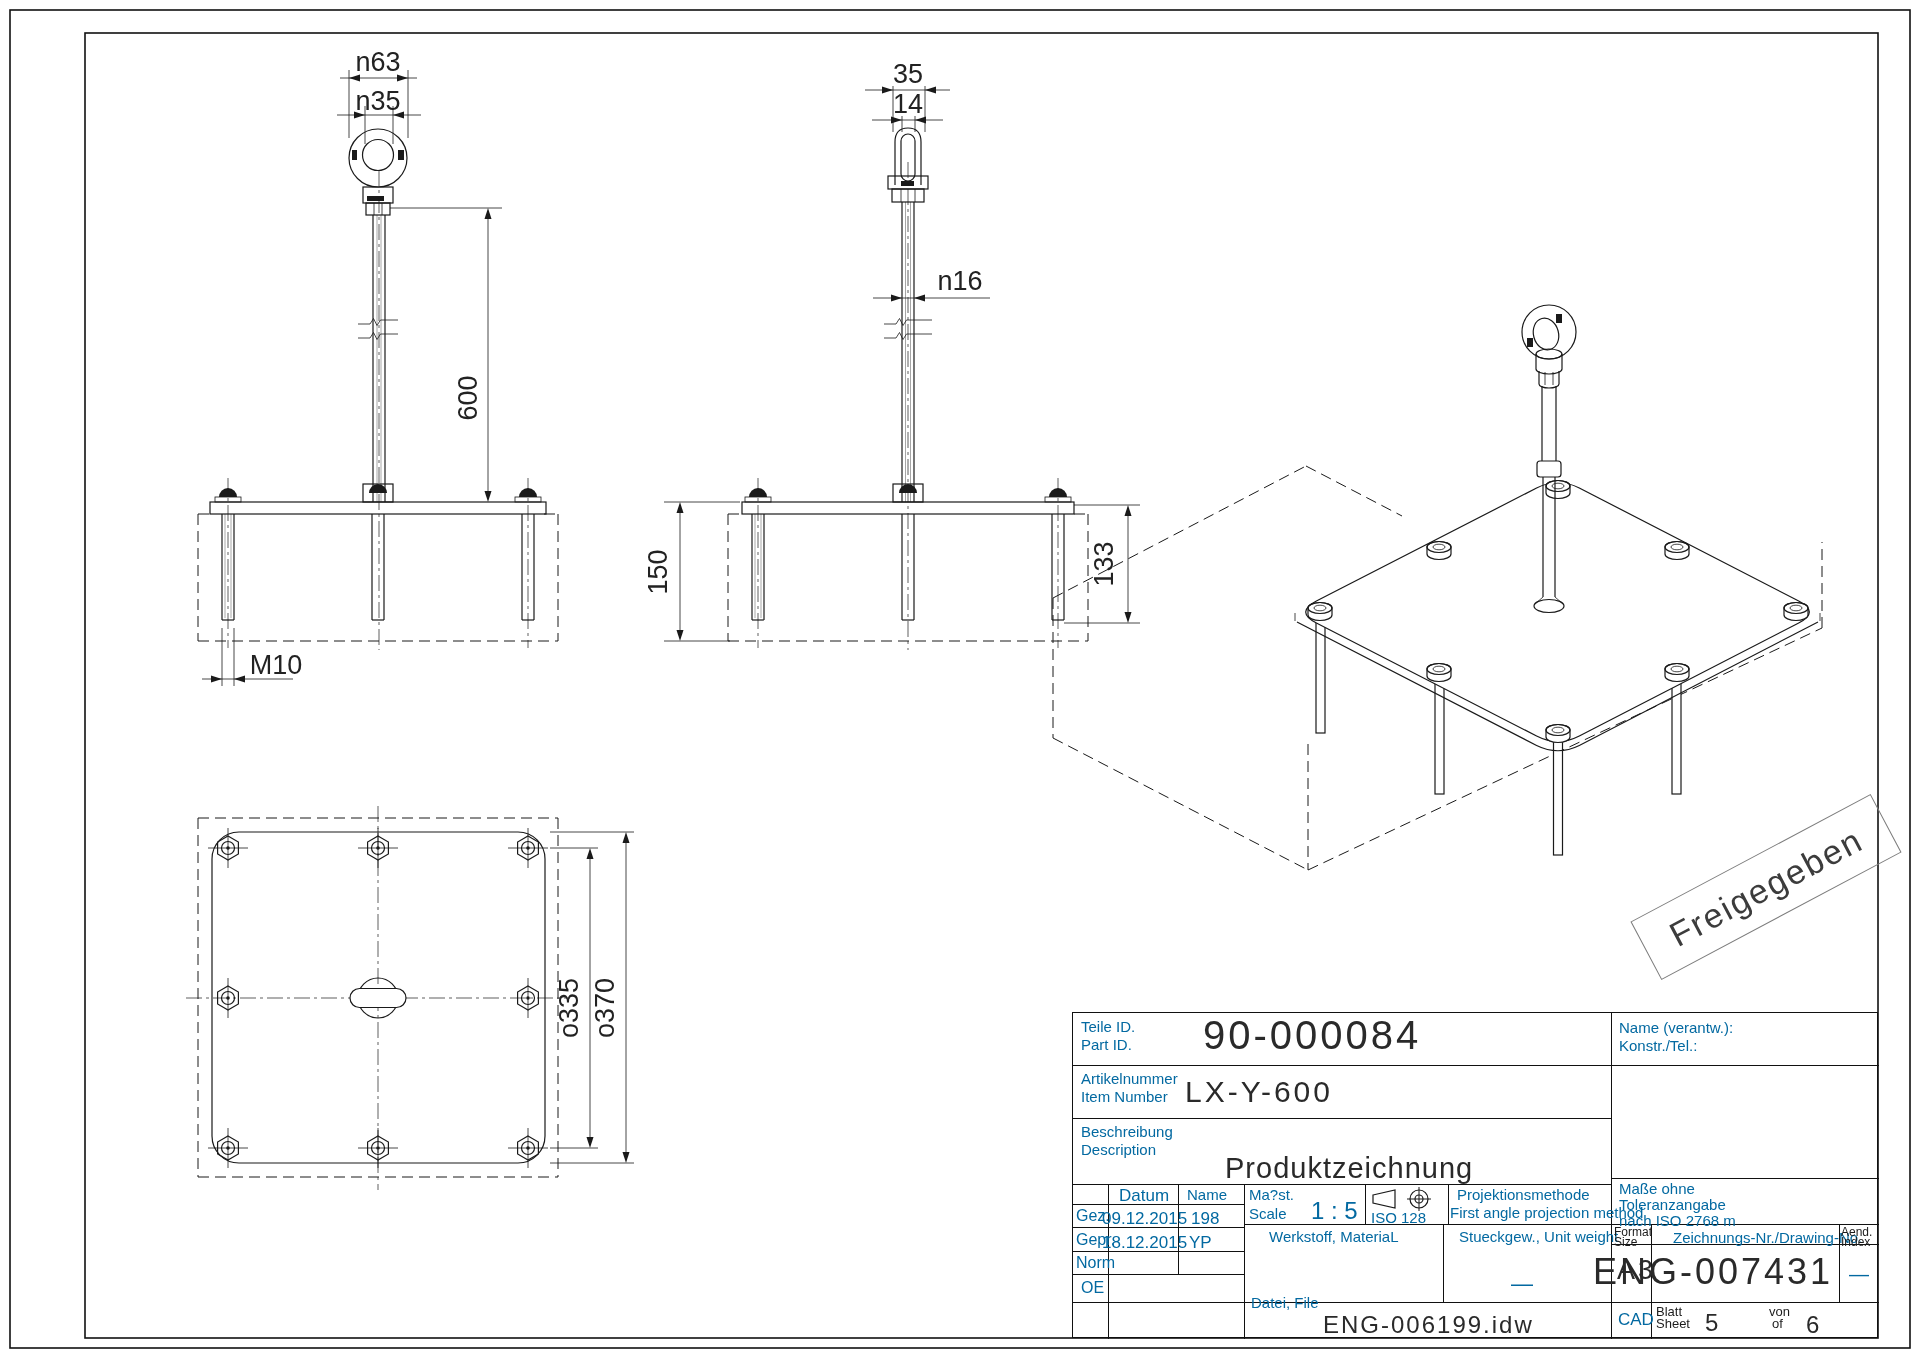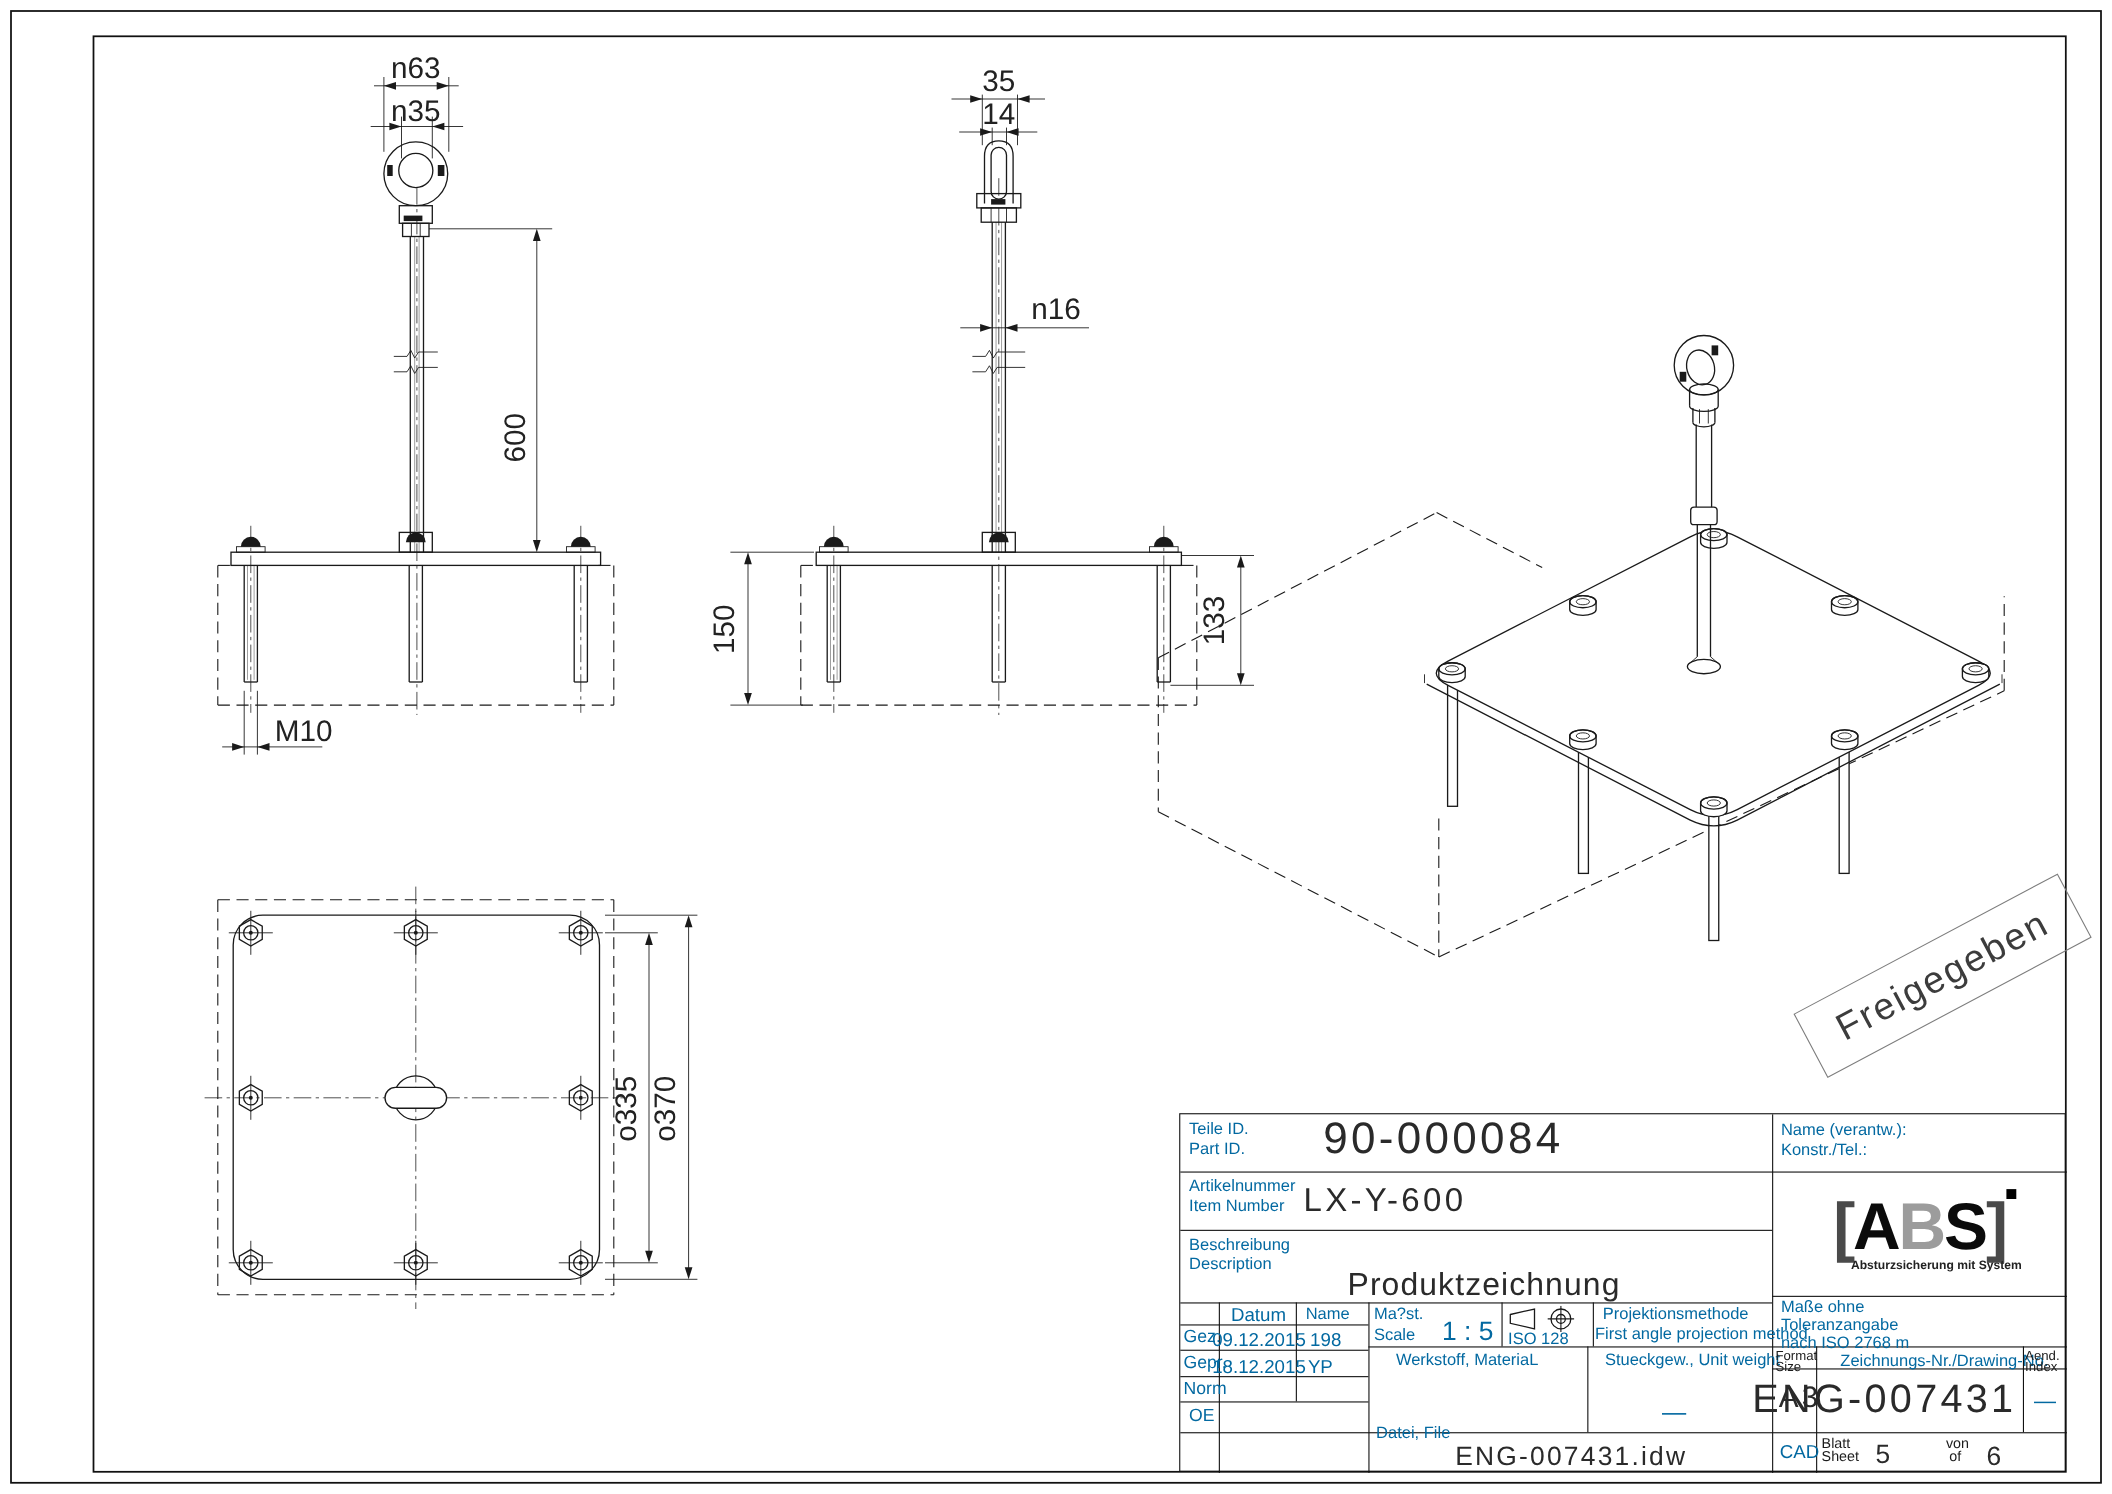--- a/index.html
+++ b/index.html
@@ -409,32 +409,25 @@
   </span>
   <span class="lbl" style="left:298px;top:196px">ISO 128</span>
   <span class="lbl" style="left:384px;top:173px">Projektionsmethode</span>
   <span class="lbl" style="left:377px;top:191px">First angle projection method</span>
 
   <span class="lbl" style="left:196px;top:215px">Werkstoff, MateriaL</span>
   <span class="lbl" style="left:386px;top:215px">Stueckgew., Unit weight</span>
   <span class="lbl" style="left:438px;top:258px;font-size:22px">—</span>
 
   <span class="lbl" style="left:178px;top:281px">Datei, File</span>
-  <span class="big" style="left:250px;top:298px;font-size:24px;letter-spacing:2px">ENG-007431.idw</span>
+  <span class="big" style="left:250px;top:298px;font-size:24px;letter-spacing:2px">ENG-006199.idw</span>
 
   <span class="lbl" style="left:546px;top:6px">Name (verantw.):</span>
   <span class="lbl" style="left:546px;top:24px">Konstr./Tel.:</span>
 
-  <div class="logo">
-    <div class="logo-inner">
-      <span class="lb" style="position:static">[</span><span class="la" style="position:static">A</span><span class="lbb" style="position:static">B</span><span class="ls" style="position:static">S</span><span class="lb" style="position:static">]</span>
-      <span class="logo-reg"></span>
-      <span class="logo-tag">Absturzsicherung mit System</span>
-    </div>
-  </div>
 
   <span class="lbl" style="left:546px;top:167px">Maße ohne</span>
   <span class="lbl" style="left:546px;top:183px">Toleranzangabe</span>
   <span class="lbl" style="left:546px;top:199px">nach ISO 2768 m</span>
 
   <span class="sm" style="left:541px;top:212px">Format</span>
   <span class="sm" style="left:541px;top:222px">Size</span>
   <span class="lbl" style="left:600px;top:216px">Zeichnungs-Nr./Drawing-No.</span>
   <span class="sm" style="left:768px;top:212px">Aend.</span>
   <span class="sm" style="left:768px;top:222px">Index</span>

